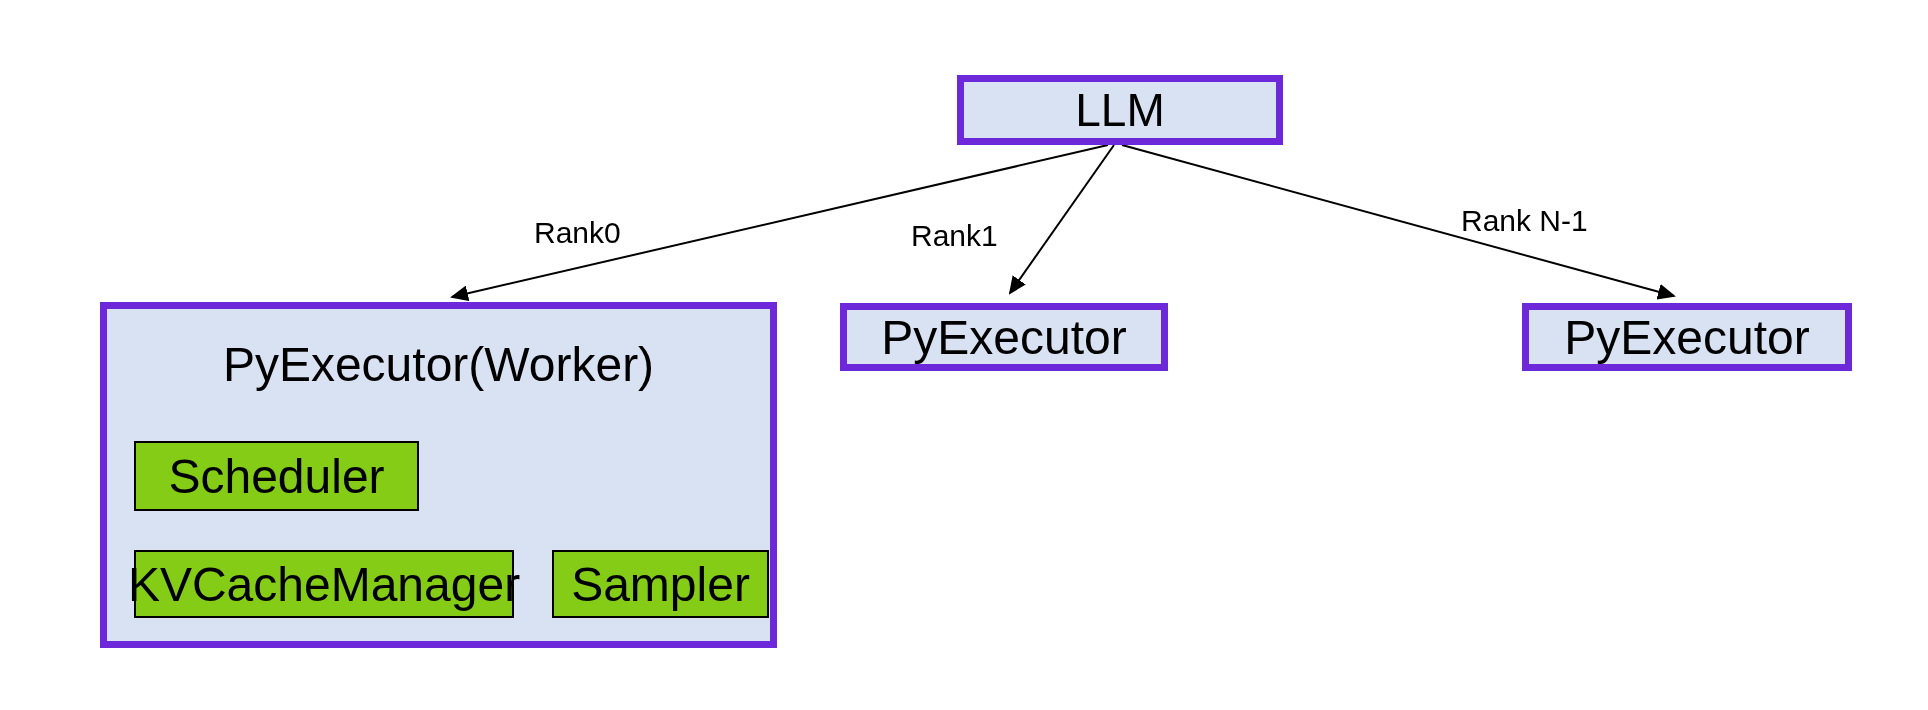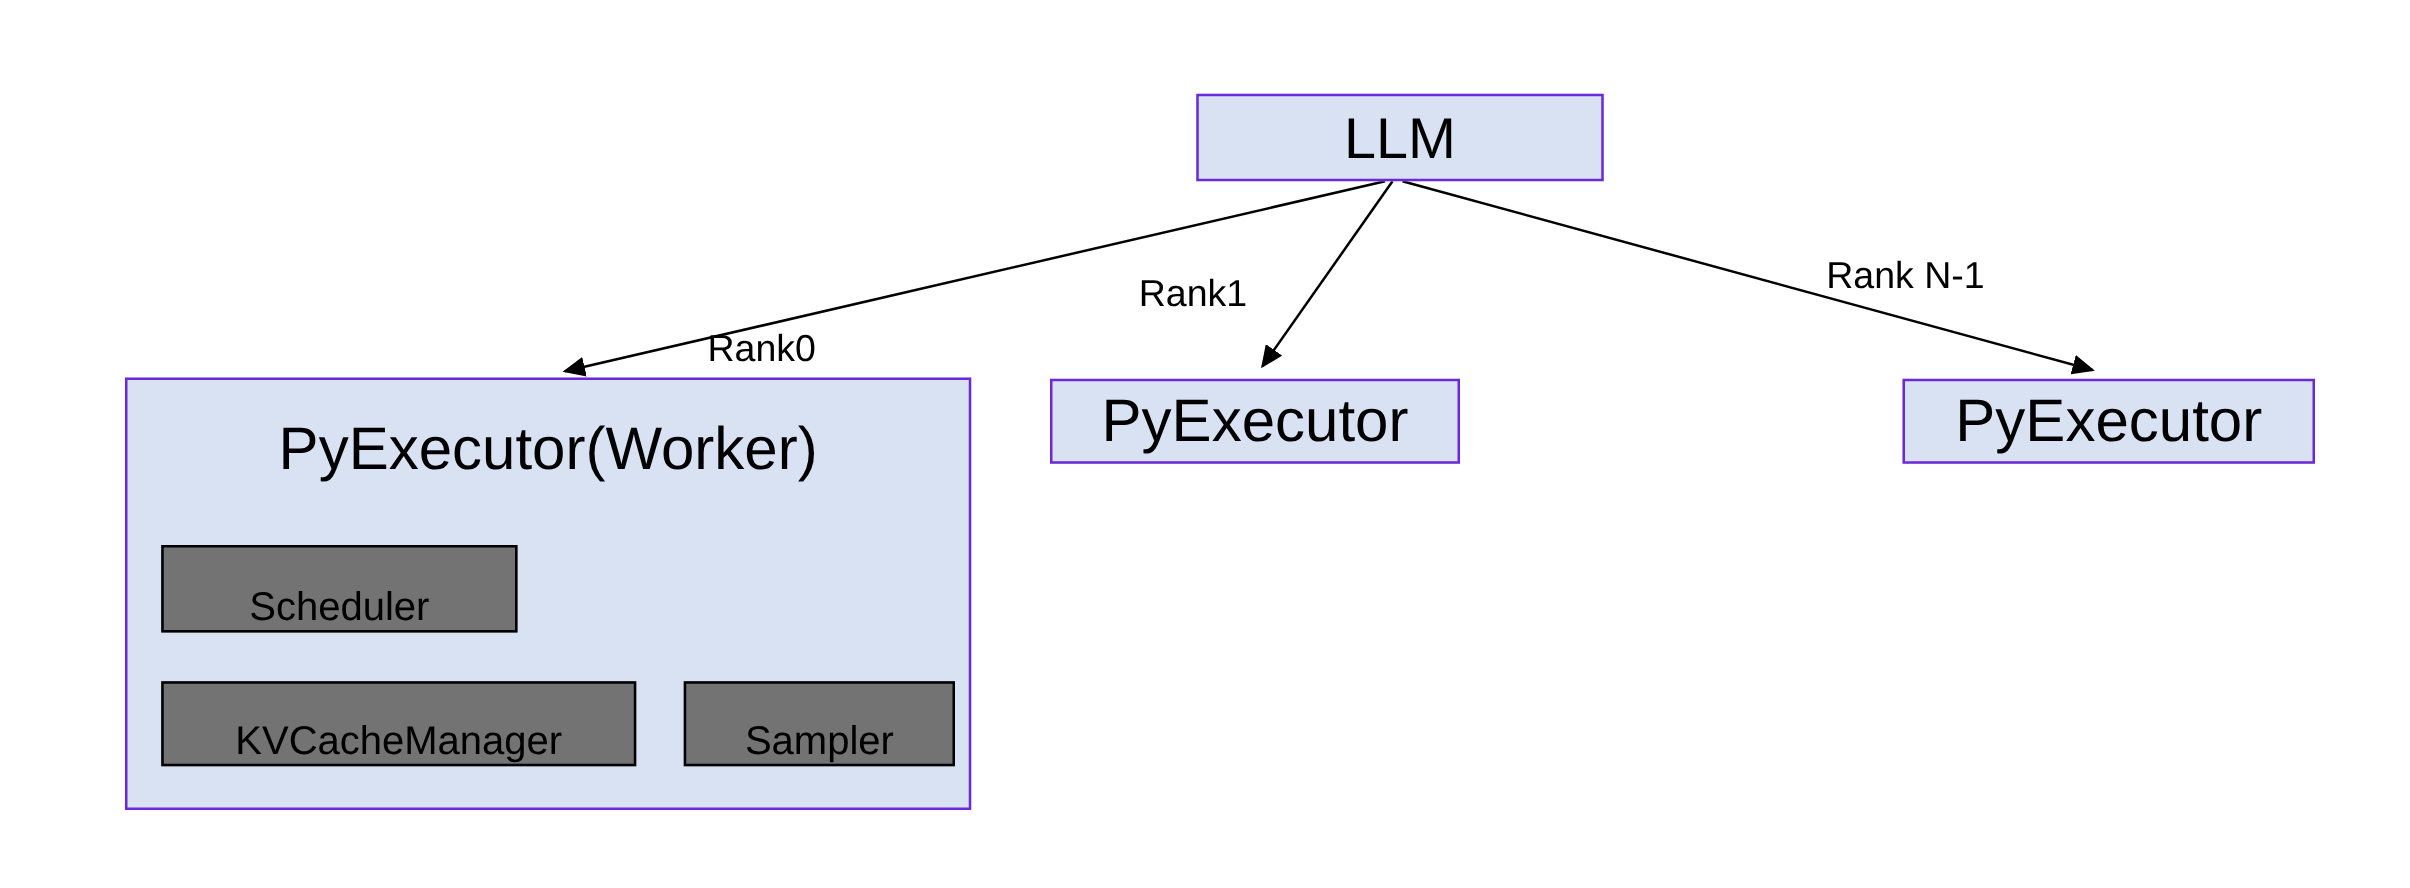--- a/index.html
+++ b/index.html
@@ -13,21 +13,21 @@
     height: 710px;
     background: #ffffff;
     font-family: "Liberation Sans", sans-serif;
     color: #000000;
     overflow: hidden;
   }
   .box {
     position: absolute;
     box-sizing: border-box;
     background: #d9e2f3;
-    border: 2px solid #6d28d9;
+    border: 7px solid #6d28d9;
     display: flex;
     align-items: center;
     justify-content: center;
   }
   .llm-box {
     left: 957px; top: 75px;
     width: 326px; height: 70px;
     font-size: 46px;
   }
   .worker-box {
@@ -45,38 +45,38 @@
     font-size: 48px;
   }
   .pyexec-right {
     left: 1522px; top: 303px;
     width: 330px; height: 68px;
     font-size: 48px;
   }
   .subbox {
     position: absolute;
     box-sizing: border-box;
-    background: #737373;
+    background: #84cc16;
     border: 2px solid #000000;
     display: flex;
-    align-items: flex-end;
+    align-items: center;
     justify-content: center;
-    font-size: 32px;
+    font-size: 48px;
   }
   .sub-scheduler  { left: 27px;  top: 132px; width: 285px; height: 70px; }
   .sub-modelengine{ left: 349px; top: 132px; width: 313px; height: 70px; }
   .sub-kvcache    { left: 27px;  top: 241px; width: 380px; height: 68px; }
   .sub-sampler    { left: 445px; top: 241px; width: 217px; height: 68px; }
   .edge-label {
     position: absolute;
     font-size: 30px;
     white-space: nowrap;
     background: transparent;
   }
-  .label-rank0 { left: 566px;  top: 216px; margin-top: 47px; }
+  .label-rank0 { left: 534px;  top: 216px; }
   .label-rank1 { left: 911px;  top: 219px; }
   .label-rankn { left: 1461px; top: 204px; }
   .arrow-layer {
     position: absolute;
     left: 0; top: 0;
     width: 1928px;
     height: 710px;
     pointer-events: none;
   }
 </style>

